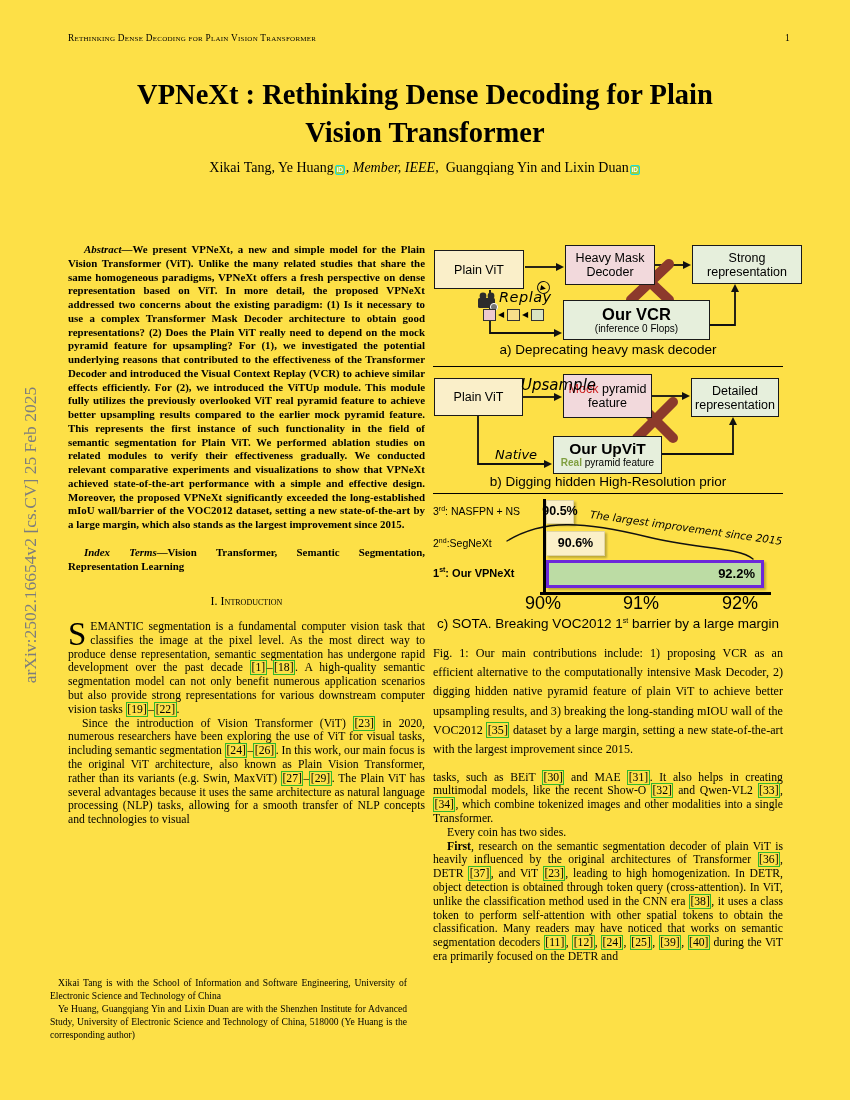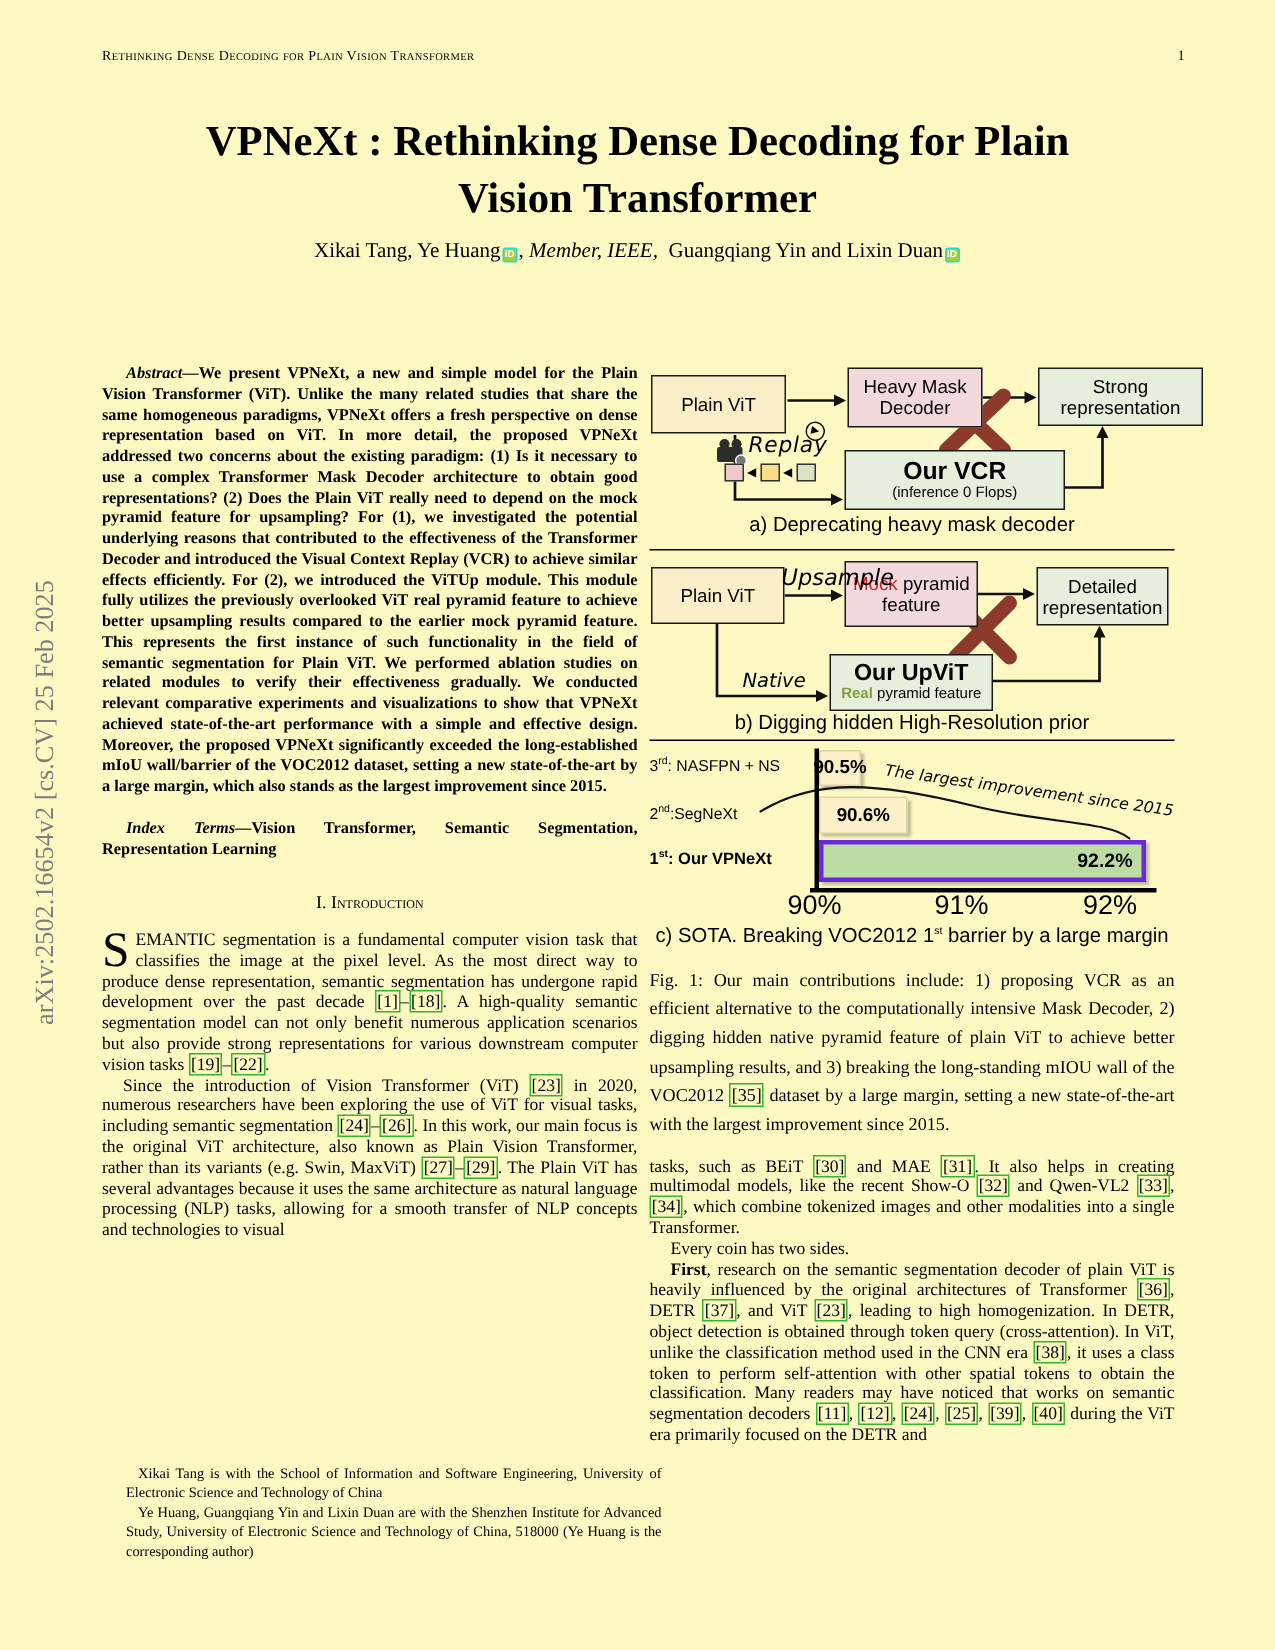--- a/index.html
+++ b/index.html
@@ -1,17 +1,17 @@
 <!DOCTYPE html>
 <html style="--box_yellow: #FAEFC9; --box_pink: #F2D9DC; --box_green: #E6EFDC; --label_yellow: #FBF0C8; --accent_green_bar: #BCDCA4; --cross_red: #8C3A2C; --cite_green: #2EB82E; --orcid_green: #A6CE39; --orcid_cyan: #19DEDE; --mock_red: #CC2222; --real_olive: #7F9F3F;"><head>
 <meta charset="utf-8">
 <style>
   * { margin:0; padding:0; box-sizing:border-box; }
   html,body { background:#ffffff; }
-  .sheet { position:relative; width:850px; height:1100px; background:#fef9c3;
+  .sheet { position:relative; width:850px; height:1100px; background:#fde047;
            font-family:"Liberation Serif", serif; color:#000; overflow:hidden; }
 
   
   .running-head { position:absolute; top:33px; left:68px; right:60px; display:flex;
                   justify-content:space-between; font-size:9.3px; letter-spacing:.25px;
                   font-variant:small-caps; }
   .running-head .pagenum { font-variant:normal; font-size:9.5px; }
 
   
   .arxiv-stamp { position:absolute; left:30px; top:535px; width:560px;
@@ -39,21 +39,21 @@
   .abstract, .indexterms { font-weight:bold; font-size:10.9px; line-height:13.75px;
                            text-indent:16px; }
   .abstract .lead, .indexterms .lead { font-style:italic; }
   .indexterms { margin-top:14px; }
   .sec-head { text-align:center; font-variant:small-caps; font-size:12px;
               margin-top:22px; margin-bottom:11px; font-weight:normal; }
   .p-body { text-indent:0; }
   .p-indent { text-indent:14px; }
   .dropcap { float:left; font-size:33px; line-height:26px; padding:1px 4px 0 0; }
 
-  .footnote { position:absolute; left:84px; top:977px; width:357px; font-size:9.6px;
+  .footnote { position:absolute; left:50px; top:977px; width:357px; font-size:9.6px;
               line-height:12.9px; text-align:justify; }
   .footnote p { text-indent:8px; }
 
   
   .figure-wrap { font-family:"Liberation Sans", sans-serif; }
   .panel { position:relative; width:350px; }
   .overlay { position:absolute; left:0; top:0; }
   .fbox { position:absolute; border:1.4px solid #1a1a1a; display:flex; flex-direction:column;
           align-items:center; justify-content:center; text-align:center;
           font-size:12.5px; line-height:14px; }

